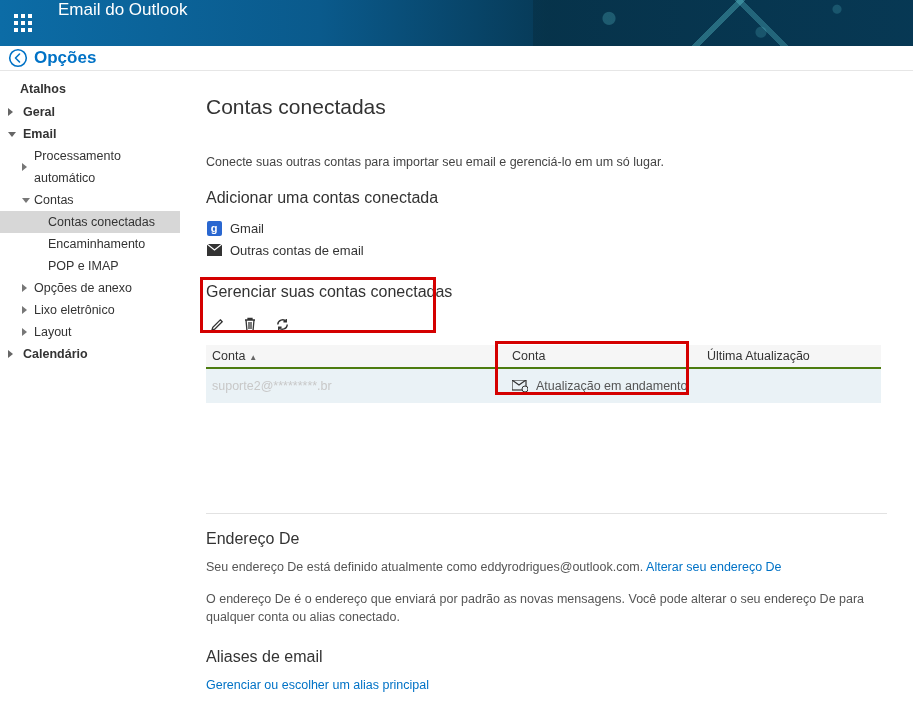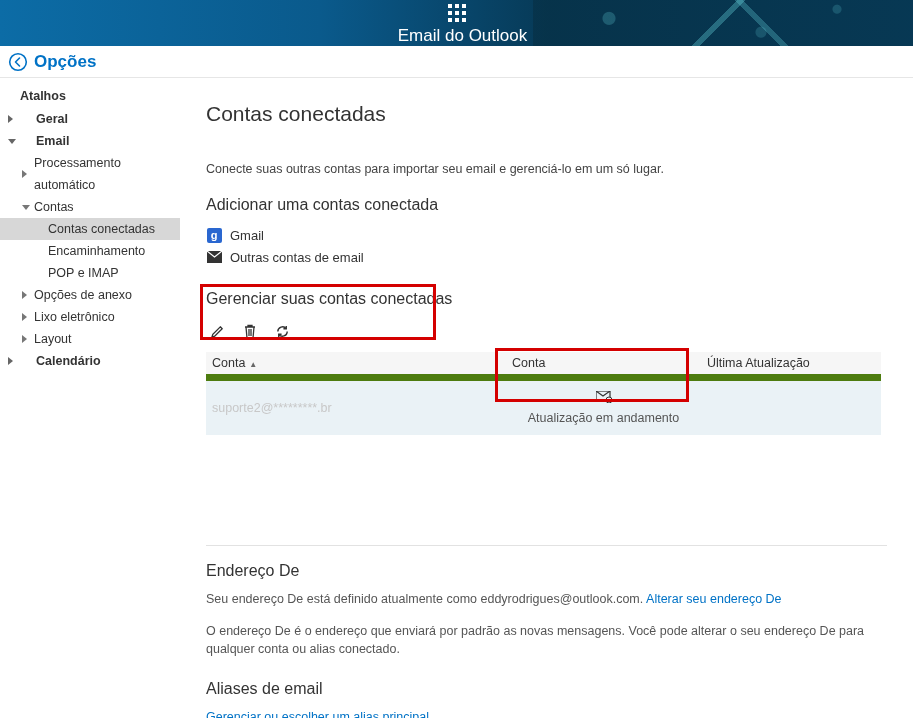--- a/index.html
+++ b/index.html
@@ -10,59 +10,58 @@
     background: #fff;
     width: 913px;
     height: 722px;
     overflow: hidden;
   }
   .header {
     height: 46px;
     background: linear-gradient(90deg,#0c6ca6 0%,#0a5a8c 35%,#073a57 60%);
     position: relative;
     display: flex;
-    align-items: center;
+    align-items: flex-start;
     color: #fff;
-    flex-direction: column;
   }
   .header::after{
     content:"";
     position:absolute; top:0; right:0; bottom:0; width:380px;
     background:
       radial-gradient(circle at 20% 40%, rgba(100,210,220,.25) 0 6px, transparent 7px),
       radial-gradient(circle at 60% 70%, rgba(100,210,220,.2) 0 5px, transparent 6px),
       radial-gradient(circle at 80% 20%, rgba(100,210,220,.2) 0 4px, transparent 5px),
       linear-gradient(135deg, transparent 48%, rgba(100,210,220,.35) 48% 50%, transparent 50%),
       linear-gradient(45deg, transparent 58%, rgba(100,210,220,.3) 58% 60%, transparent 60%),
       linear-gradient(90deg, rgba(6,40,55,.4), rgba(6,40,55,.1));
     pointer-events:none;
   }
   .waffle {
     width: 46px; height: 46px; display:flex; align-items:center; justify-content:center;
     cursor:pointer;
   }
   .waffle svg { fill:#fff; }
   .app-title { font-size: 17px; font-weight: 400; margin-left: 12px; }
   .subhead {
-    height: 32px;
+    height: 25px;
     display:flex; align-items:center;
     padding: 0 8px;
     color:#0078a4;
     border-bottom:1px solid #e6e6e6;
   }
   .back-btn { display:flex; align-items:center; gap:6px; cursor:pointer; font-size:17px; font-weight:600; color:#0072c6;}
   .back-btn svg{ stroke:#0072c6; stroke-width:1.6; fill:none; }
   .layout { display:flex; height: calc(722px - 46px - 36px); }
   .sidebar {
     width: 180px; flex:0 0 180px; padding-top:6px; font-size:12.5px; color:#444;
     overflow:hidden;
   }
   .nav li { list-style:none; }
   .nav .lvl0 { padding-left:20px; line-height:24px; font-weight:700; color:#333; }
-  .nav .lvl1 { padding-left:36px; line-height:22px; font-weight:700; color:#333; position:relative; cursor:pointer;}
+  .nav .lvl1 { padding-left:23px; line-height:22px; font-weight:700; color:#333; position:relative; cursor:pointer;}
   .nav .lvl1::before, .nav .lvl2.has-children::before {
     content:""; position:absolute; left:8px; top:50%; width:0;height:0;
     border-style:solid;
   }
   .nav .lvl1.collapsed::before { border-width:4px 0 4px 5px; border-color:transparent transparent transparent #666; margin-top:-4px;}
   .nav .lvl1.expanded::before { border-width:5px 4px 0 4px; border-color:#666 transparent transparent transparent; margin-top:-2px;}
   .nav .lvl2 { padding-left:34px; line-height:22px; font-weight:400; color:#333; position:relative; cursor:pointer;}
   .nav .lvl2.has-children.collapsed::before { left:22px; border-width:4px 0 4px 5px; border-color:transparent transparent transparent #777; margin-top:-4px;}
   .nav .lvl2.has-children.expanded::before { left:22px; border-width:5px 4px 0 4px; border-color:#777 transparent transparent transparent; margin-top:-2px;}
   .nav .lvl3 { padding-left:48px; line-height:22px; cursor:pointer; color:#333; }
@@ -82,24 +81,24 @@
   .manage-block{ margin-top:22px; position:relative;}
   .toolbar { display:flex; gap:18px; padding:6px 0 8px 4px;}
   .toolbar .tbtn{ cursor:pointer; color:#333;}
   .toolbar svg{ stroke:#333; fill:#333;}
   .highlight-box{
     position:absolute; border:3px solid #d40000; pointer-events:none;
   }
   table.accounts{
     width: 675px; border-collapse:collapse; font-size:12.5px; margin-top:2px;
   }
-  table.accounts th{ text-align:left; font-weight:400; color:#333; padding:4px 6px; background:#f6f6f6; border-bottom:7px solid #4d7c0f;}
+  table.accounts th{ text-align:left; font-weight:400; color:#333; padding:4px 6px; background:#f6f6f6; border-bottom:2px solid #4d7c0f;}
   table.accounts th.sorted::after{ content:"▲"; font-size:8px; margin-left:4px; color:#666;}
   table.accounts td{ padding:10px 6px; background:#eaf2f6; color:#555;}
-  .status-cell{ display:flex; align-items:center; gap:8px;flex-direction:column;}
+  .status-cell{ display:flex; align-items:center; gap:8px;}
   .status-cell svg{ fill:#333;}
   .blur{ color:#c8c8c8; filter: blur(0.4px);}
   hr.divider{ border:0;border-top:1px solid #e2e2e2; margin:34px 0 16px 0;}
   .para{ font-size:12.5px; color:#555; line-height:1.45; margin-bottom:14px; max-width:660px;}
   a.link{ color:#0072c6; text-decoration:none; cursor:pointer;}
 </style>
 </head>
 <body>
 
 <div class="header">

